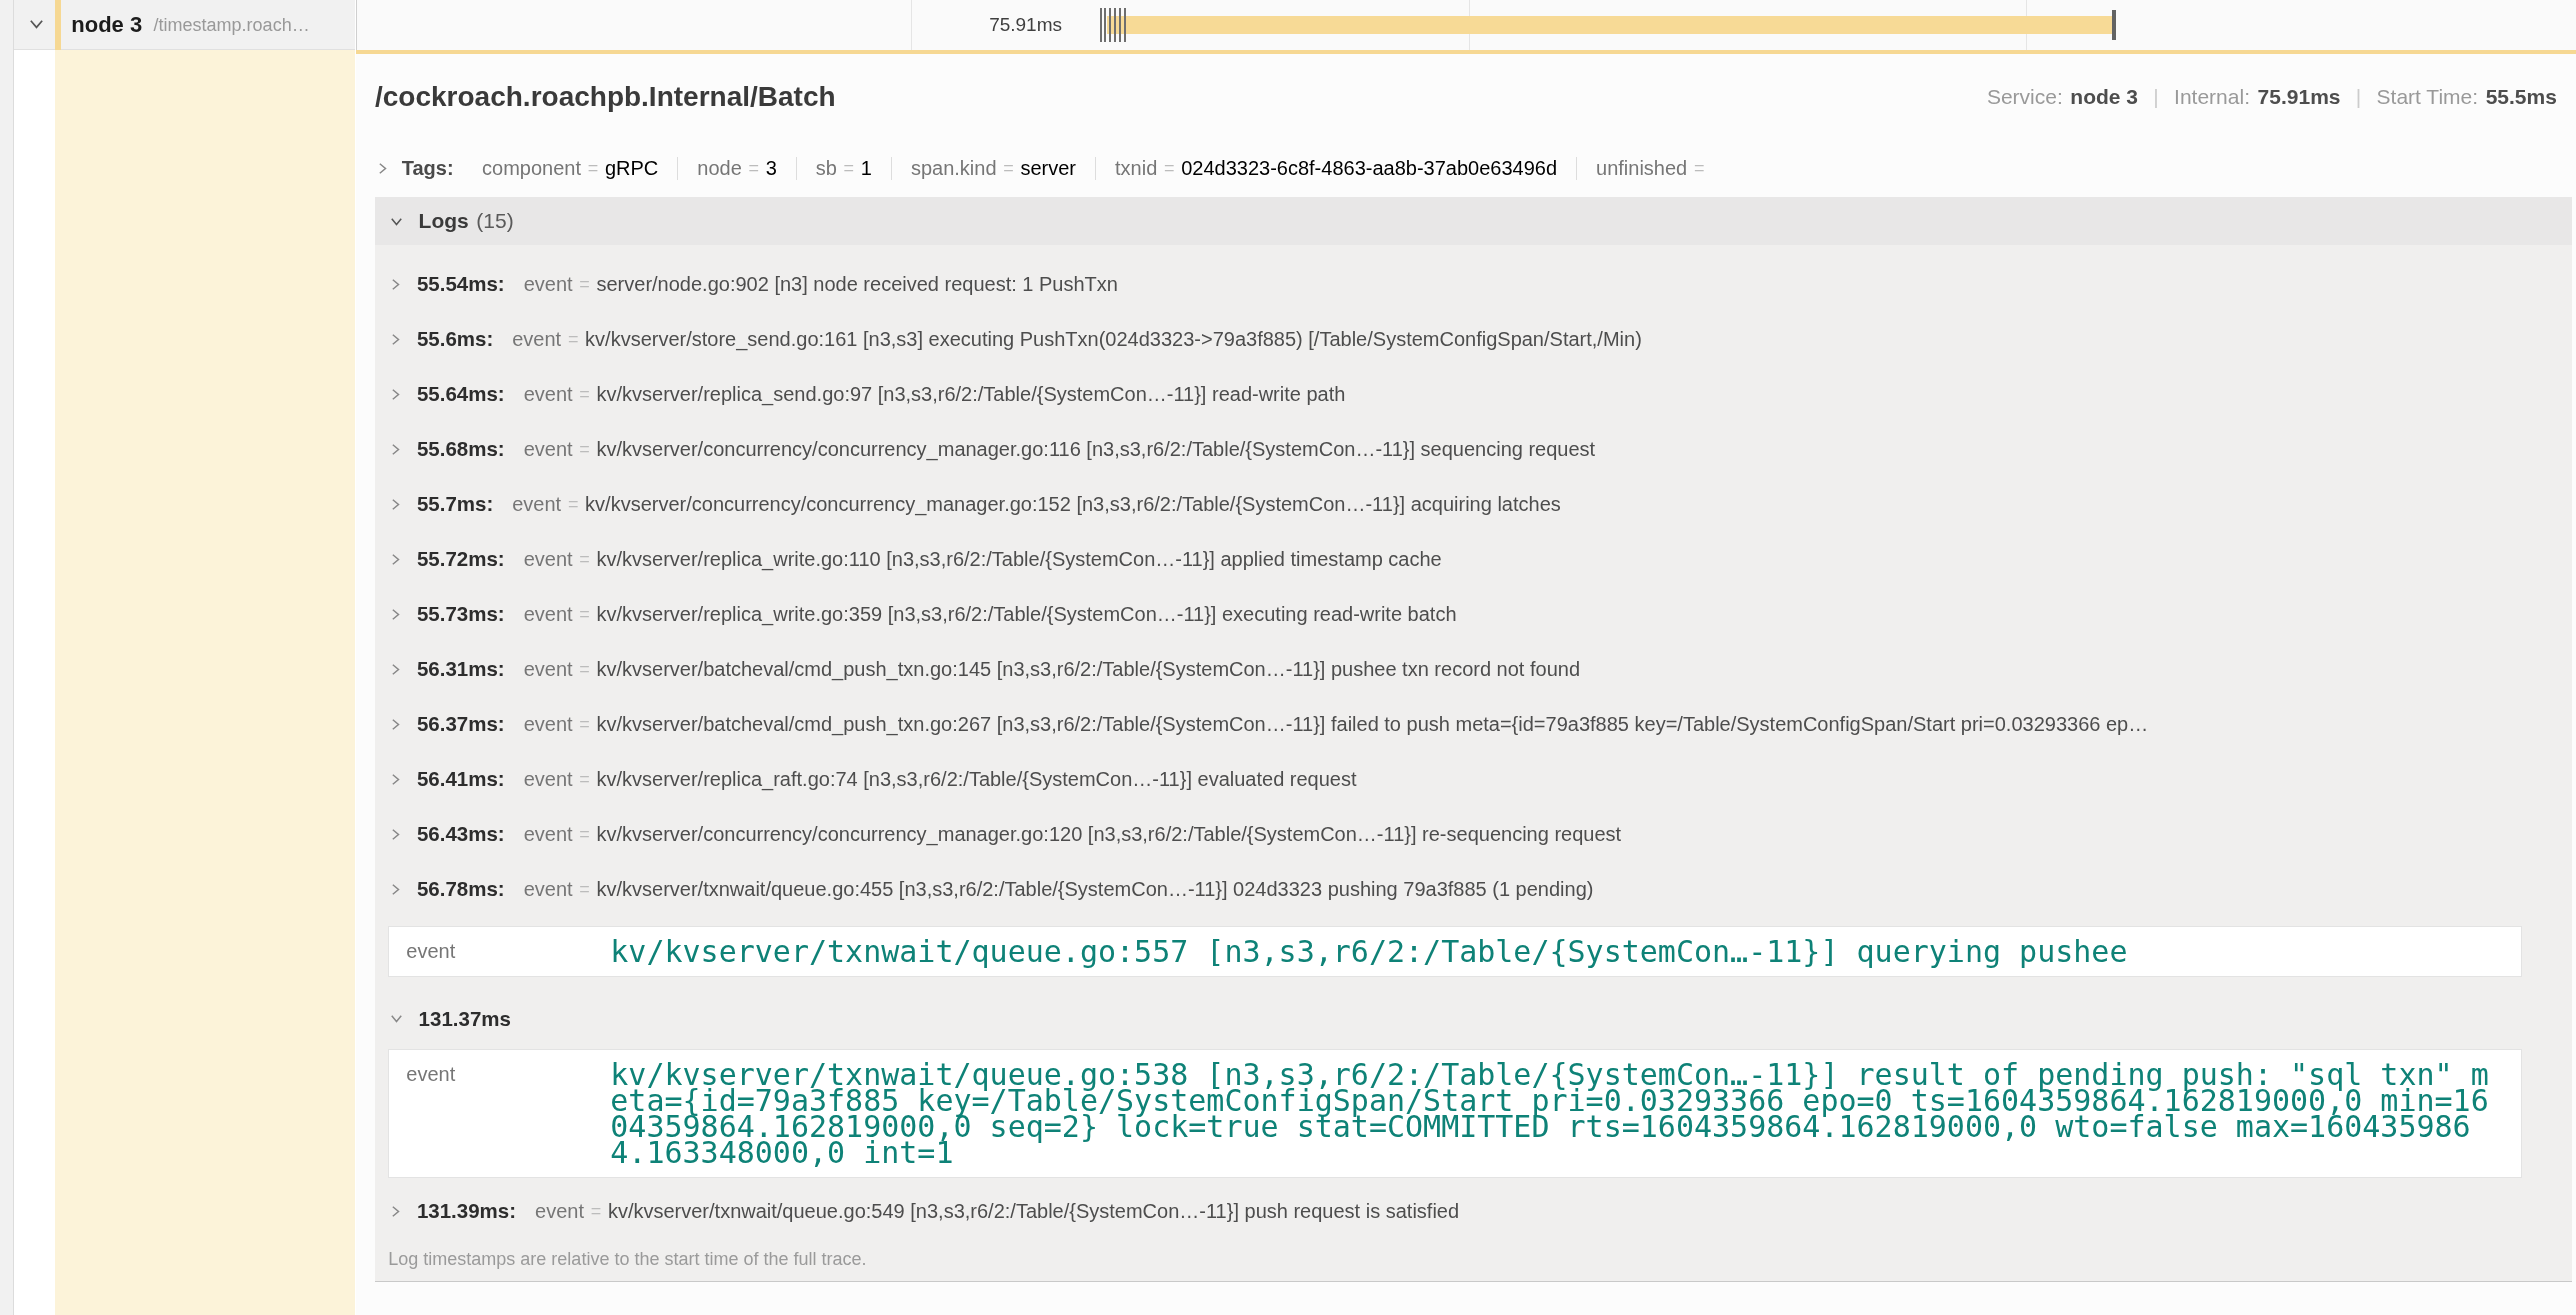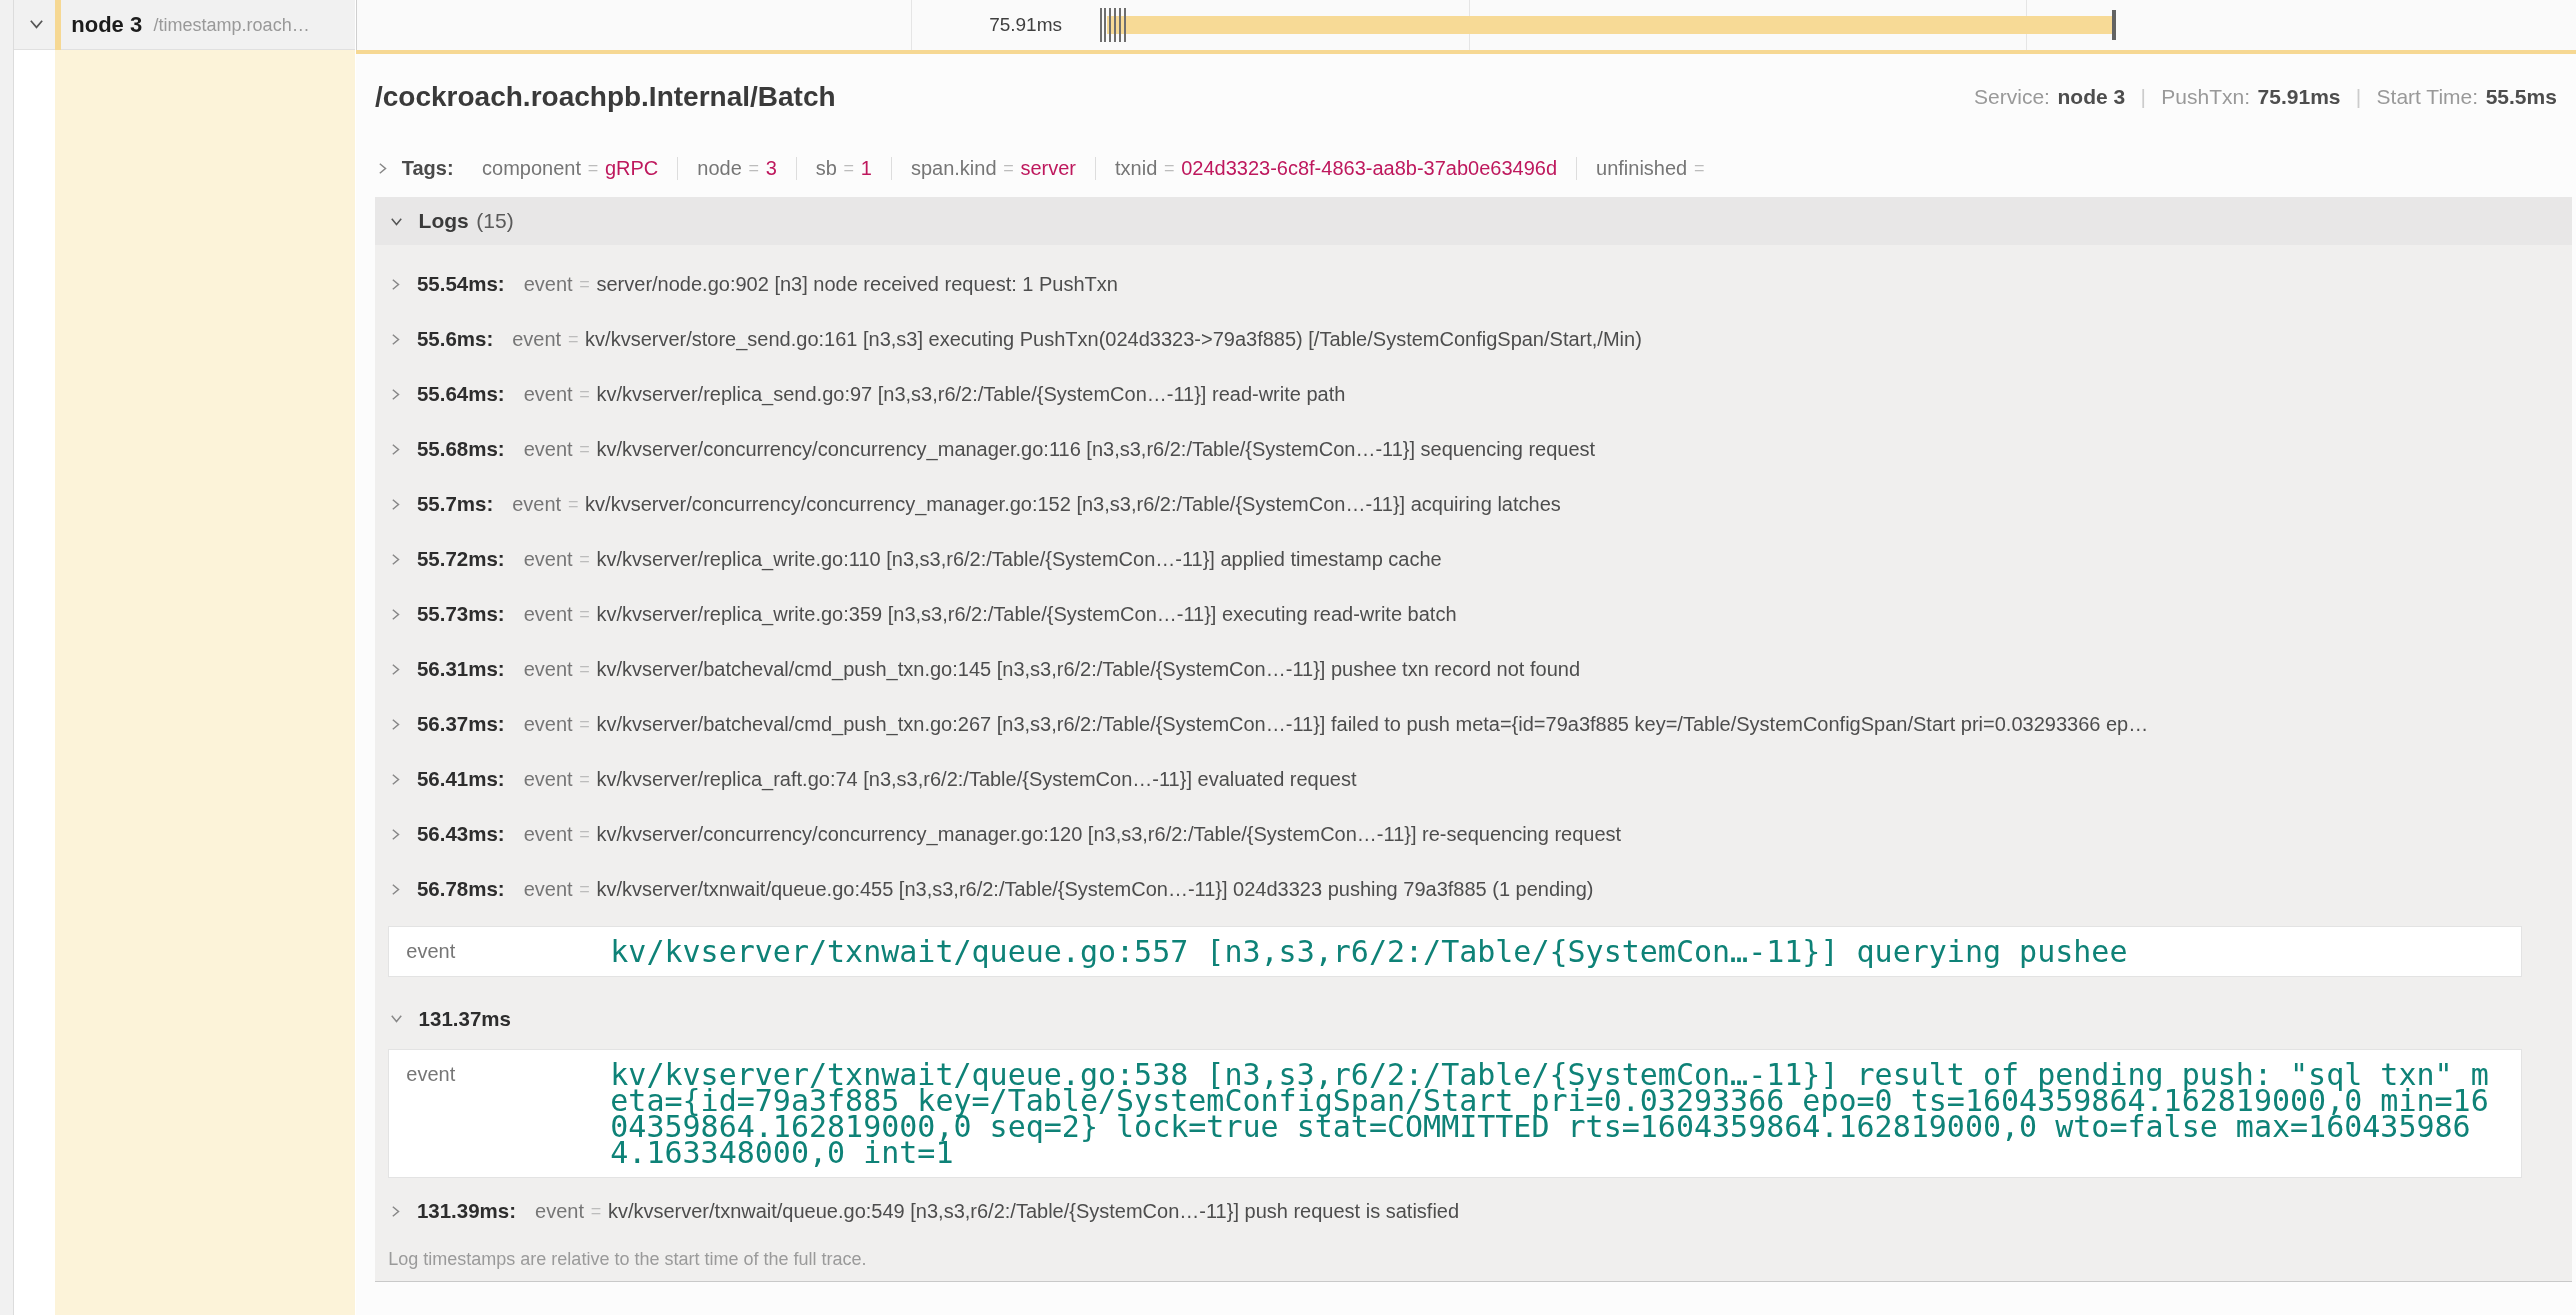--- a/index.html
+++ b/index.html
@@ -44,21 +44,21 @@
   .stats { display:flex; align-items:center; font-size:21px; color:#999; white-space:nowrap; }
   .stats b { color:#4d4d4d; margin-left:7.6px; font-weight:bold; }
   .pipe { color:#ccc; margin:0 15.3px; }
 
   .tags-row { margin-top:29px; height:36px; display:flex; align-items:center; font-size:20px; }
   .tags-label { font-weight:bold; color:#4a4a4a; margin:0 9.5px 0 11.4px; }
   .tag-item { padding:0 19px; display:flex; align-items:center; white-space:nowrap; }
   .tag-item + .tag-item { border-left:1px solid #ddd; }
   .tag-key { color:#767676; }
   .eq { color:#bcbcbc; margin:0 6.7px; font-size:18px; }
-  .tag-val { color:#be185d; }
+  .tag-val { color:#000000; }
 
   .logs-section { margin-top:11.4px; border-bottom:1px solid #c9c9c9; }
   .logs-header { height:48px; background:#e8e7e7; display:flex; align-items:center; padding-left:13.3px; cursor:pointer; }
   .logs-title { font-size:21px; font-weight:bold; color:#3a3a3a; margin-left:13.3px; }
   .logs-count { font-size:21px; color:#5a5a5a; margin-left:7.6px; font-weight:normal; }
 
   .logs-body { background:#f0efee; padding-top:11.4px; }
   .log-row { height:55px; display:flex; align-items:center; padding:0 9.5px 0 13.3px;
              white-space:nowrap; overflow:hidden; cursor:pointer; }
   .log-time { font-size:20.5px; font-weight:bold; color:#2d2d2d; margin-left:13.3px; }
@@ -122,21 +122,21 @@
 
   <div class="panel">
     <div class="panel-inner">
 
       <div class="title-row">
         <span class="span-title">/cockroach.roachpb.Internal/Batch</span>
         <span class="stats">
           <span>Service:</span>
           <b>node 3</b>
           <span class="pipe">|</span>
-          <span>PushTxn:</span>
+          <span>Internal:</span>
           <b>75.91ms</b>
           <span class="pipe">|</span>
           <span>Start Time:</span>
           <b>55.5ms</b>
         </span>
       </div>
 
       <div class="tags-row">
         <span>
           <svg class="chev" width="15.3" height="17" viewBox="0 0 16 18">

